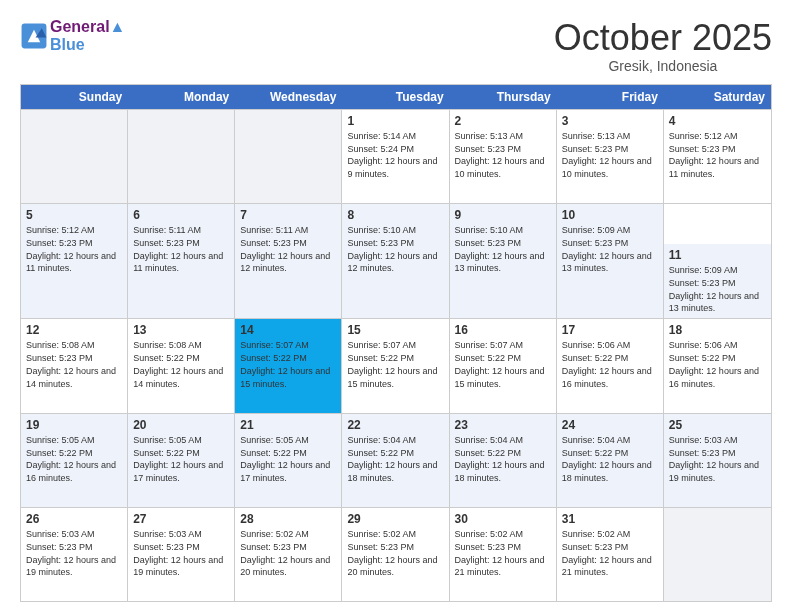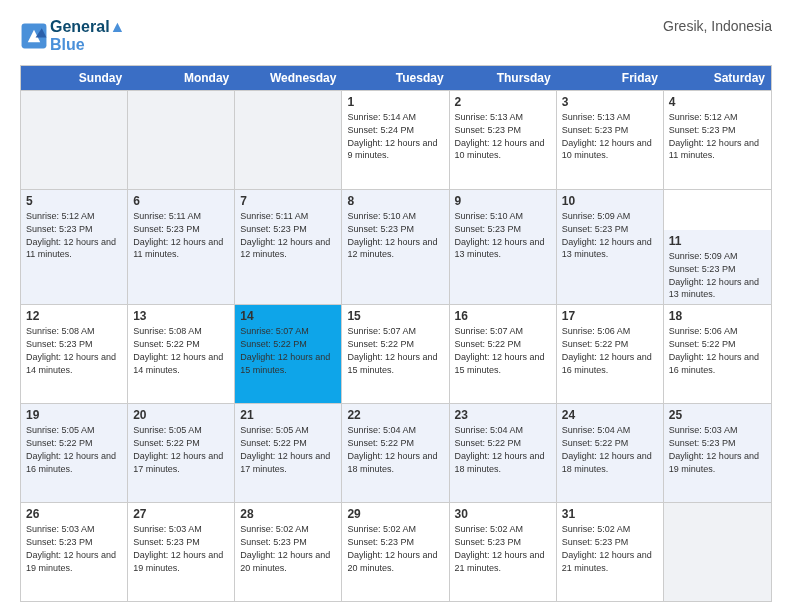--- a/index.html
+++ b/index.html
@@ -37,20 +37,21 @@
     }
     .month-title {
       font-size: 36px;
       font-weight: normal;
       color: #333;
       line-height: 1.1;
     }
     .subtitle {
       font-size: 14px;
       color: #555;
+      text-align: center;
     }
     .calendar {
       flex: 1;
       display: flex;
       flex-direction: column;
       border: 1px solid #ccc;
     }
     .cal-header {
       display: grid;
       grid-template-columns: repeat(7, 1fr);
@@ -113,26 +114,27 @@
 <div class="page">
   <div class="header">
     <div class="logo">
       <svg class="logo-icon" viewBox="0 0 36 36">
         <rect x="2" y="2" width="32" height="32" rx="4" fill="#4a90d9"></rect>
         <polygon points="10,26 18,10 26,26" fill="white"></polygon>
         <polygon points="20,20 28,8 34,20" fill="#2a5faa"></polygon>
       </svg>
       <div>
         <div style="font-size:16px; font-weight:bold; color:#333; line-height:1.15;">
-          <span style="color:#0c4a6e;">General</span><span style="color:#4a90d9;">▲</span><br>
+          <span style="color:#701a75;">General</span><span style="color:#4a90d9;">▲</span><br>
           <span style="color:#4a90d9; font-size:16px;">Blue</span>
         </div>
       </div>
     </div>
     <div class="title-block">
+      <div class="month-title">October 2025</div>
       <div class="subtitle">Gresik, Indonesia</div>
     </div>
   </div>
 
   <div class="calendar">
     <div class="cal-header">
       <div class="cal-header-cell">Sunday</div>
       <div class="cal-header-cell">Monday</div>
       <div class="cal-header-cell">Wednesday</div>
       <div class="cal-header-cell">Tuesday</div>

